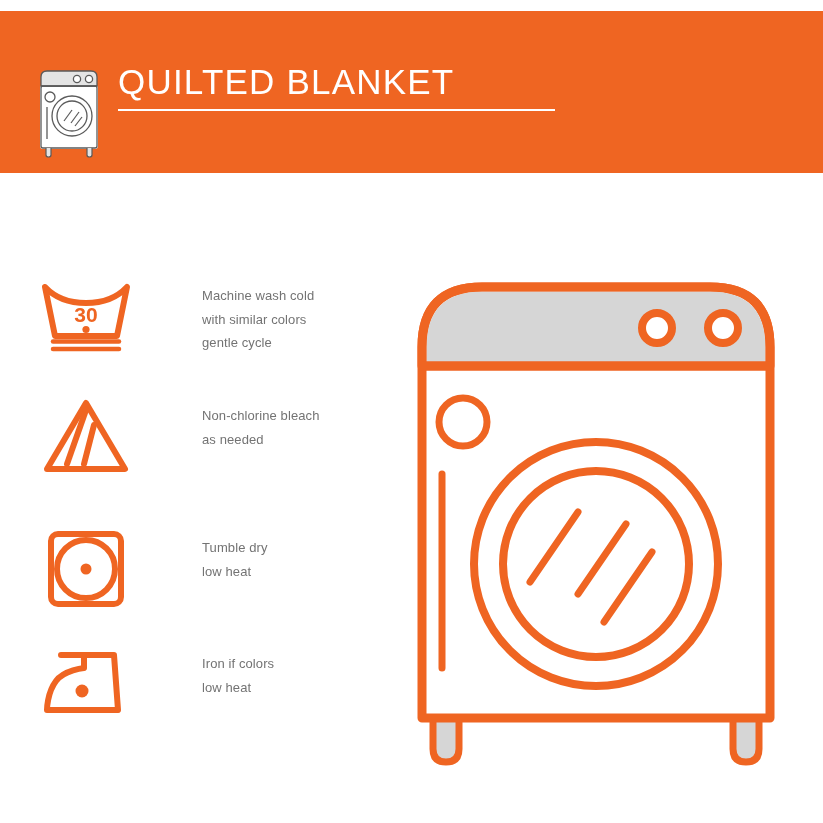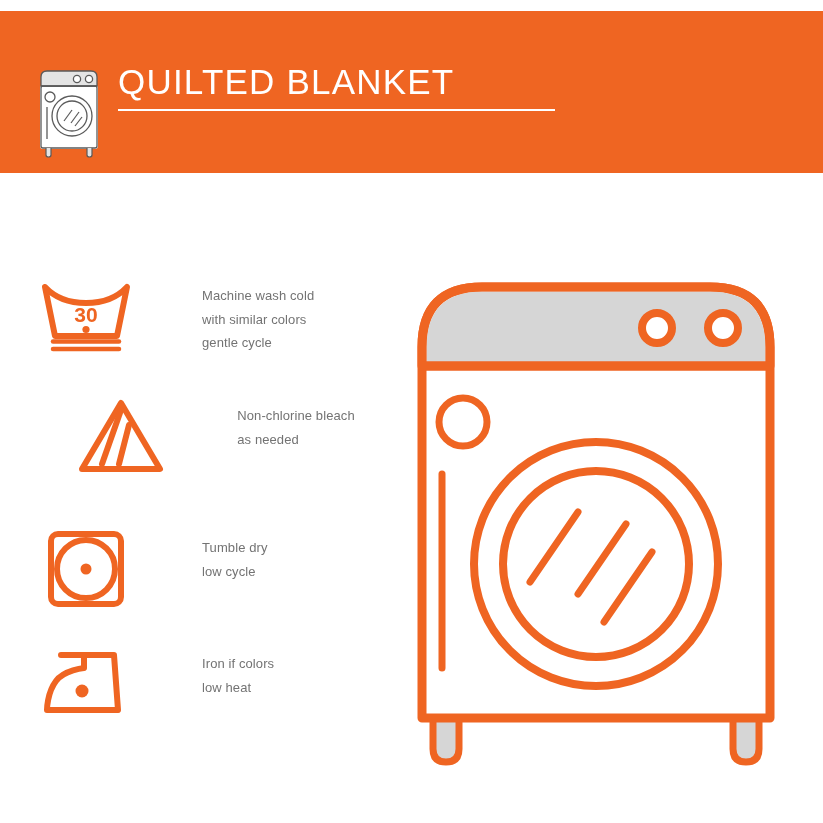--- a/index.html
+++ b/index.html
@@ -79,21 +79,21 @@
   }
   .care-item {
     position: absolute;
     left: 30px;
     width: 360px;
     display: flex;
     align-items: flex-start;
     gap: 36px;
   }
   .care-item-1 { top: 80px; }
-  .care-item-2 { top: 200px; justify-content: center; }
+  .care-item-2 { top: 200px; }
   .care-item-3 { top: 332px; }
   .care-item-4 { top: 448px; }
 
   .care-icon {
     width: 112px;
     flex: 0 0 112px;
     display: flex;
     align-items: center;
     justify-content: center;
   }
@@ -189,21 +189,21 @@
 
     <div class="care-item care-item-3">
       <div class="care-icon">
         <svg width="80" height="78" viewBox="0 0 80 78" fill="none" xmlns="http://www.w3.org/2000/svg">
           <rect x="5" y="4" width="70" height="70" rx="7" fill="none" stroke="#ef6522" stroke-width="6"></rect>
           <circle cx="40" cy="39" r="29" fill="none" stroke="#ef6522" stroke-width="6"></circle>
           <circle cx="40" cy="39" r="5.5" fill="#ef6522"></circle>
         </svg>
       </div>
       <div class="care-text">Tumble dry
-low cycle</div>
+low heat</div>
     </div>
 
     <div class="care-item care-item-4">
       <div class="care-icon">
         <svg width="92" height="70" viewBox="0 0 92 70" fill="none" xmlns="http://www.w3.org/2000/svg">
           <path d="M21 9 L74 9 L78 64 L7 64 C7 64 7 47 16 35 C24 24 44 22 44 22 L44 9" fill="none" stroke="#ef6522" stroke-width="6" stroke-linejoin="round" stroke-linecap="round"></path>
           <circle cx="42" cy="45" r="6.5" fill="#ef6522"></circle>
         </svg>
       </div>
       <div class="care-text">Iron if colors

